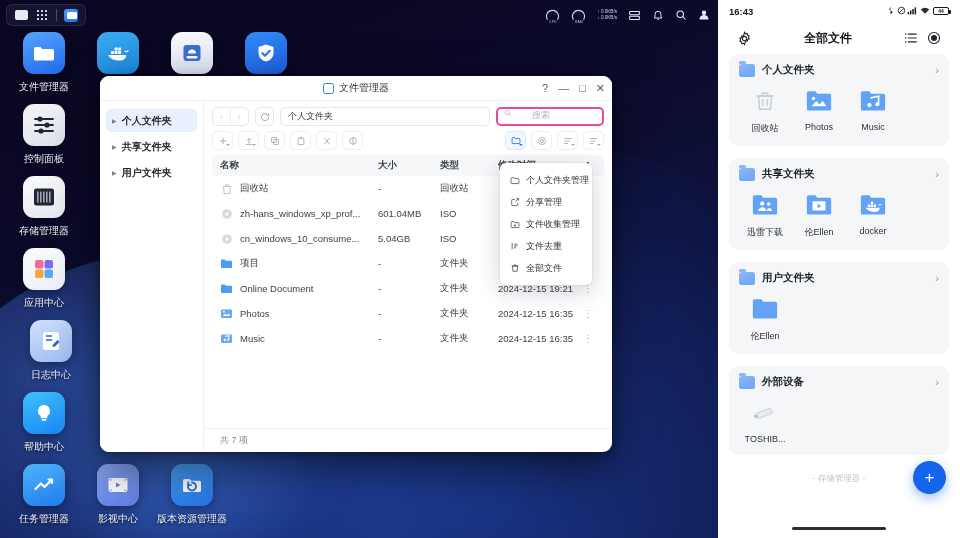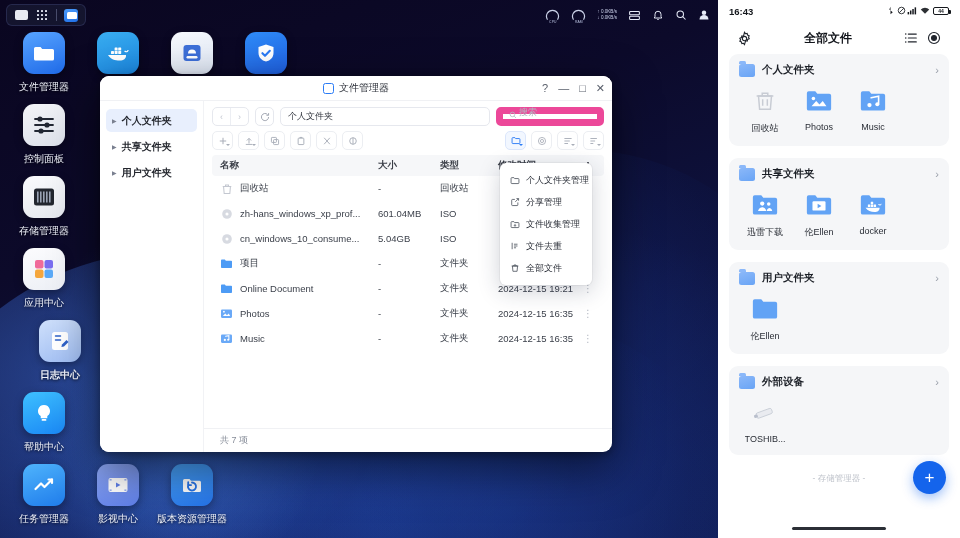--- a/index.html
+++ b/index.html
@@ -88,22 +88,22 @@
   .fm-main { flex:1; display:flex; flex-direction:column; min-width:0; }
   .fm-bar1 { display:flex; align-items:center; gap:6px; padding:6px 8px 2px 8px; }
   .navbtns { display:flex; border:1px solid #e6e8ee; border-radius:5px; overflow:hidden; height:19px; }
   .navbtns b { width:17px; display:flex; align-items:center; justify-content:center; font-size:9px;
                color:#c3c7d1; font-weight:normal; cursor:pointer; }
   .navbtns .div { width:1px; background:#eceef3; }
   .rbtn { width:19px; height:19px; border:1px solid #e6e8ee; border-radius:5px; display:flex;
           align-items:center; justify-content:center; color:#9aa0ac; cursor:pointer; }
   .pathbox { flex:1; height:19px; border:1px solid #e6e8ee; border-radius:5px; display:flex; align-items:center;
              padding:0 7px; font-size:9px; color:#32363f; cursor:text; }
-  .searchbox { width:108px; height:19px; border:7px solid #ec4899; border-radius:5px; display:flex; align-items:flex-end;
-               gap:2px; padding:0 6px; font-size:9px; color:#b2b7c2; cursor:text; }
+  .searchbox { width:108px; height:19px; border:2px solid #ec4899; border-radius:5px; display:flex; align-items:flex-start;
+               gap:20px; padding:0 6px; font-size:9px; color:#b2b7c2; cursor:text; }
 
   .fm-bar2 { display:flex; align-items:center; padding:3px 8px 5px 8px; }
   .tbtn { width:21px; height:19px; border:1px solid #eceef2; border-radius:5px; display:flex; align-items:center;
           justify-content:center; color:#a8adb8; margin-right:5px; cursor:pointer; position:relative; }
   .tbtn.caret::after { content:''; position:absolute; right:2.5px; bottom:3px; width:0; height:0;
                        border-left:2px solid transparent; border-right:2px solid transparent; border-top:2.5px solid #a8adb8; }
   .tbtn.on { color:#2b7cf6; border-color:#dbe6fb; background:#f2f7ff; }
   .tbtn.on.caret::after { border-top-color:#2b7cf6; }
   .spacer { flex:1; }
 
@@ -283,21 +283,21 @@
         <svg width="24" height="24" viewBox="0 0 24 24">
             <rect x="3" y="3" width="8.5" height="8.5" rx="2" fill="#f06a9a"></rect>
             <rect x="12.5" y="3" width="8.5" height="8.5" rx="2" fill="#7a6ef0"></rect>
             <rect x="3" y="12.5" width="8.5" height="8.5" rx="2" fill="#f5a63c"></rect>
             <rect x="12.5" y="12.5" width="8.5" height="8.5" rx="2" fill="#5aa9f7"></rect>
           </svg>
       </div>
       <div class="cap">应用中心</div>
     </div>
 
-    <div class="dicon" style="left:22px; top:320px;font-weight:bold;">
+    <div class="dicon" style="left:13px; top:320px;">
       <div class="box" style="background:linear-gradient(160deg,#cfe0fb,#9fbdf3);">
         <svg width="22" height="22" viewBox="0 0 22 22">
             <rect x="3" y="2" width="16" height="18" rx="2.5" fill="#fff"></rect>
             <g stroke="#2f62c8" stroke-width="1.5" stroke-linecap="round">
               <path d="M6.5 6h5M6.5 10h5"></path>
             </g>
             <path d="M13 14.5 17.5 10l2 2-4.5 4.5-2.6.6z" fill="#2f62c8"></path>
           </svg>
       </div>
       <div class="cap">日志中心</div>

